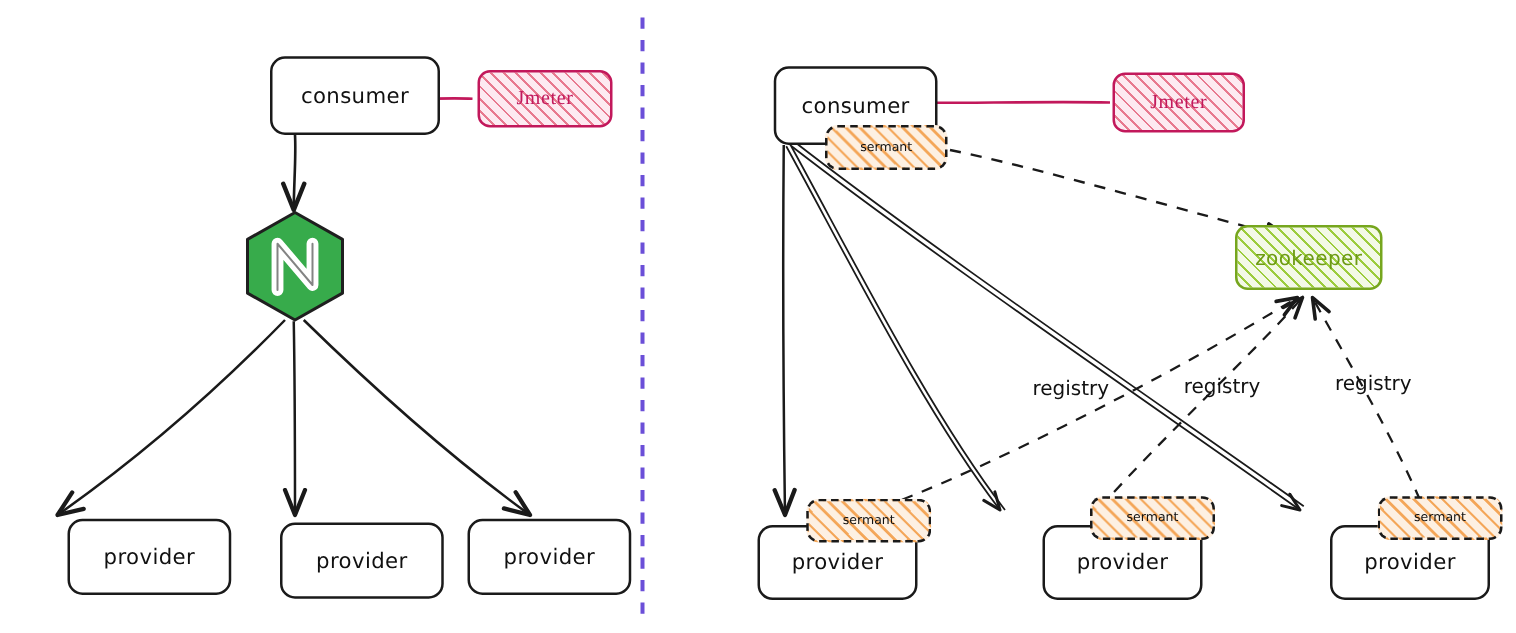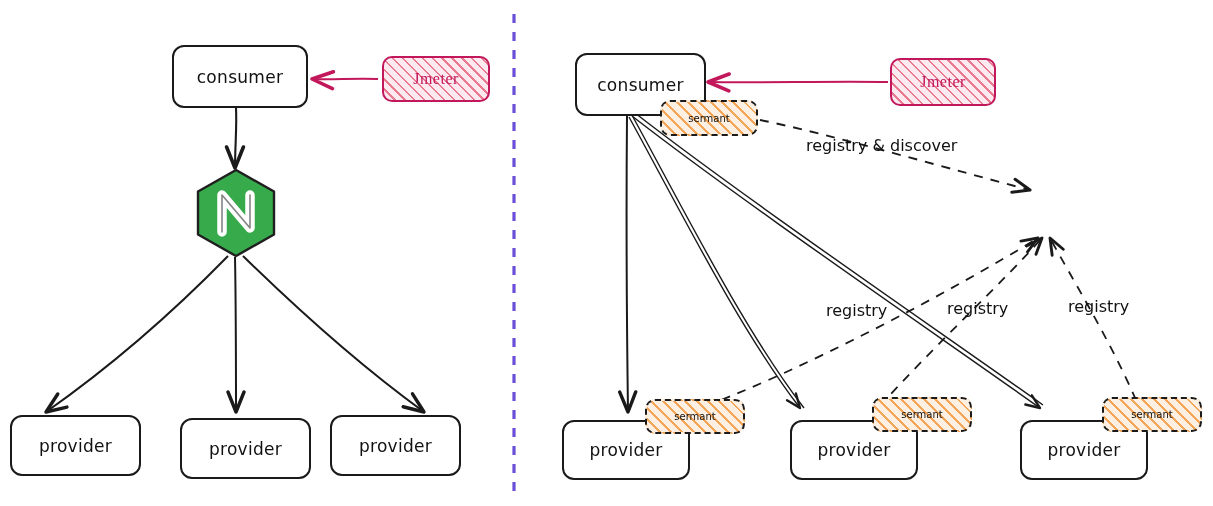--- a/index.html
+++ b/index.html
@@ -1,20 +1,20 @@
 <!DOCTYPE html>
 <html><head>
 <meta charset="utf-8">
 <style>
   html,body{margin:0;padding:0;background:#ffffff;}
   body{font-family:"DejaVu Sans",sans-serif;}
   #canvas{position:relative;width:1213px;height:506px;background:#fff;overflow:hidden;}
   svg.layer{position:absolute;left:0;top:0;width:1213px;height:506px;}
   .node{position:absolute;display:flex;align-items:center;justify-content:center;box-sizing:border-box;}
-  .plain-box{border:2.2px solid #1a1a1a;border-radius:12px;background:#fff;}
+  .plain-box{border:2.2px solid #1a1a1a;border-radius:12px;background:#fff;margin-left:44px;}
   .plain-box .lbl{font-size:17px;color:#111;letter-spacing:.3px;}
   .jmeter-box{border:2.2px solid #c2185b;border-radius:10px;font-family:Liberation Serif, serif;}
   .jmeter-box .lbl{font-size:16px;color:#c2185b;letter-spacing:.5px;position:relative;z-index:2;}
   .zk-box{border:2.2px solid #76a61e;border-radius:10px;}
   .zk-box .lbl{font-size:16px;color:#6d9b14;letter-spacing:.3px;position:relative;z-index:2;}
   .sermant-box{border:2.2px dashed #1a1a1a;border-radius:10px;}
   .sermant-box .lbl{font-size:10px;color:#111;position:relative;z-index:2;text-align:center;}
   .edge-label{position:absolute;font-size:16px;color:#111;white-space:nowrap;}
   .hatch-pink{background-color:#fdeaf1;background-image:repeating-linear-gradient(45deg,#e8798f 0 1.6px,transparent 1.6px 7px);}
   .hatch-green{background-color:#f3f9e6;background-image:repeating-linear-gradient(45deg,#9ccc3c 0 1.6px,transparent 1.6px 7px);}
@@ -124,20 +124,23 @@
   </div>
 
   <div class="node sermant-box hatch-orange" style="left:660px;top:100px;width:98px;height:36px;">
     <span class="lbl">sermant</span>
   </div>
 
   <div class="node jmeter-box hatch-pink" style="left:890px;top:58px;width:106px;height:48px;">
     <span class="lbl">Jmeter</span>
   </div>
 
+  <div class="node zk-box hatch-green" style="left:988px;top:180px;width:118px;height:52px;">
+    <span class="lbl">zookeeper</span>
+  </div>
 
   <div class="node plain-box" style="left:562px;top:420px;width:128px;height:60px;">
     <span class="lbl">provider</span>
   </div>
   <div class="node sermant-box hatch-orange" style="left:645px;top:399px;width:100px;height:35px;">
     <span class="lbl">sermant</span>
   </div>
 
   <div class="node plain-box" style="left:790px;top:420px;width:128px;height:60px;">
     <span class="lbl">provider</span>
@@ -146,21 +149,20 @@
     <span class="lbl">sermant</span>
   </div>
 
   <div class="node plain-box" style="left:1020px;top:420px;width:128px;height:60px;">
     <span class="lbl">provider</span>
   </div>
   <div class="node sermant-box hatch-orange" style="left:1102px;top:397px;width:100px;height:35px;">
     <span class="lbl">sermant</span>
   </div>
 
-  <div class="edge-label" style="left:806px;top:136px;">registry &amp; discover</div>
 
   <div class="edge-label" style="left:826px;top:301px;">registry</div>
 
   <div class="edge-label" style="left:947px;top:299px;">registry</div>
 
   <div class="edge-label" style="left:1068px;top:297px;">registry</div>
 
 </div>
 
 </body></html>

